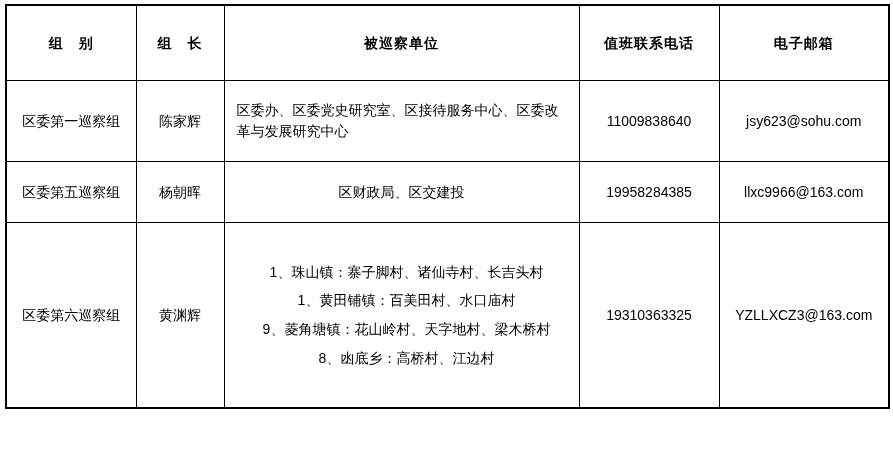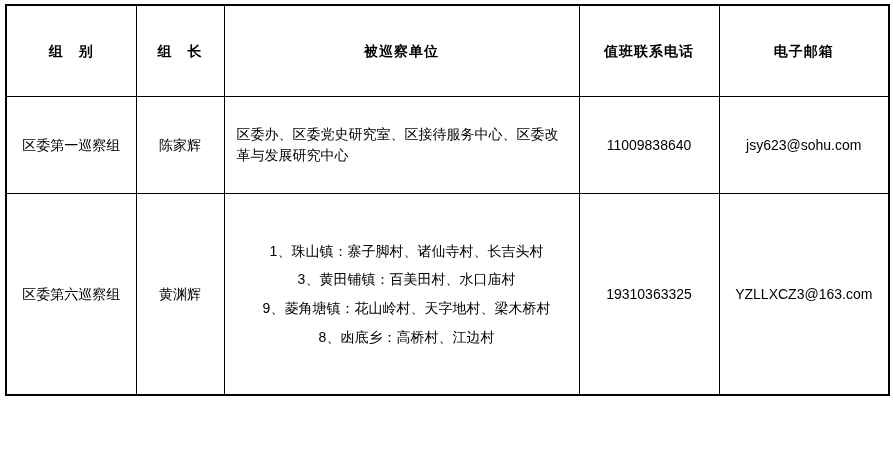--- a/index.html
+++ b/index.html
@@ -23,21 +23,21 @@
   table.inspection-table {
     border-collapse: collapse;
     table-layout: fixed;
     width: 883px;
     margin: 4px 0 0 5px;
     border: 2px solid #000;
   }
   table.inspection-table td,
   table.inspection-table th {
     border: 1.5px solid #000;
-    padding: 20px 4px;
+    padding: 12px 4px;
     text-align: center;
     vertical-align: middle;
     font-size: 14px;
     line-height: 1.5;
     word-break: break-word;
   }
   thead th {
     font-weight: bold;
     font-size: 17px;
     height: 50px;
@@ -105,27 +105,34 @@
       </tr>
     </thead>
     <tbody>
       <tr class="row-tall">
         <td class="group-cell">区委第一巡察组</td>
         <td class="leader-cell">陈家辉</td>
         <td class="units-cell wrap2">区委办、区委党史研究室、区接待服务中心、区委改革与发展研究中心</td>
         <td class="phone-cell">11009838640</td>
         <td class="email-cell">jsy623@sohu.com</td>
       </tr>
+      <tr class="row-med">
+        <td class="group-cell">区委第五巡察组</td>
+        <td class="leader-cell">杨朝晖</td>
+        <td class="units-cell">区财政局、区交建投</td>
+        <td class="phone-cell">19958284385</td>
+        <td class="email-cell">llxc9966@163.com</td>
+      </tr>
       <tr class="row-big">
         <td class="group-cell">区委第六巡察组</td>
         <td class="leader-cell">黄渊辉</td>
         <td class="units-cell">
           <div class="unit-list" id="units-list-6">
               <div>1、珠山镇：寨子脚村、诸仙寺村、长吉头村</div>
-              <div>3、黄田铺镇：百美田村、水口庙村</div>
+              <div>1、黄田铺镇：百美田村、水口庙村</div>
               <div>9、菱角塘镇：花山岭村、天字地村、梁木桥村</div>
               <div>8、凼底乡：高桥村、江边村</div>
             </div>
         </td>
         <td class="phone-cell">19310363325</td>
         <td class="email-cell">YZLLXCZ3@163.com</td>
       </tr>
     </tbody>
   </table>
 </div>

